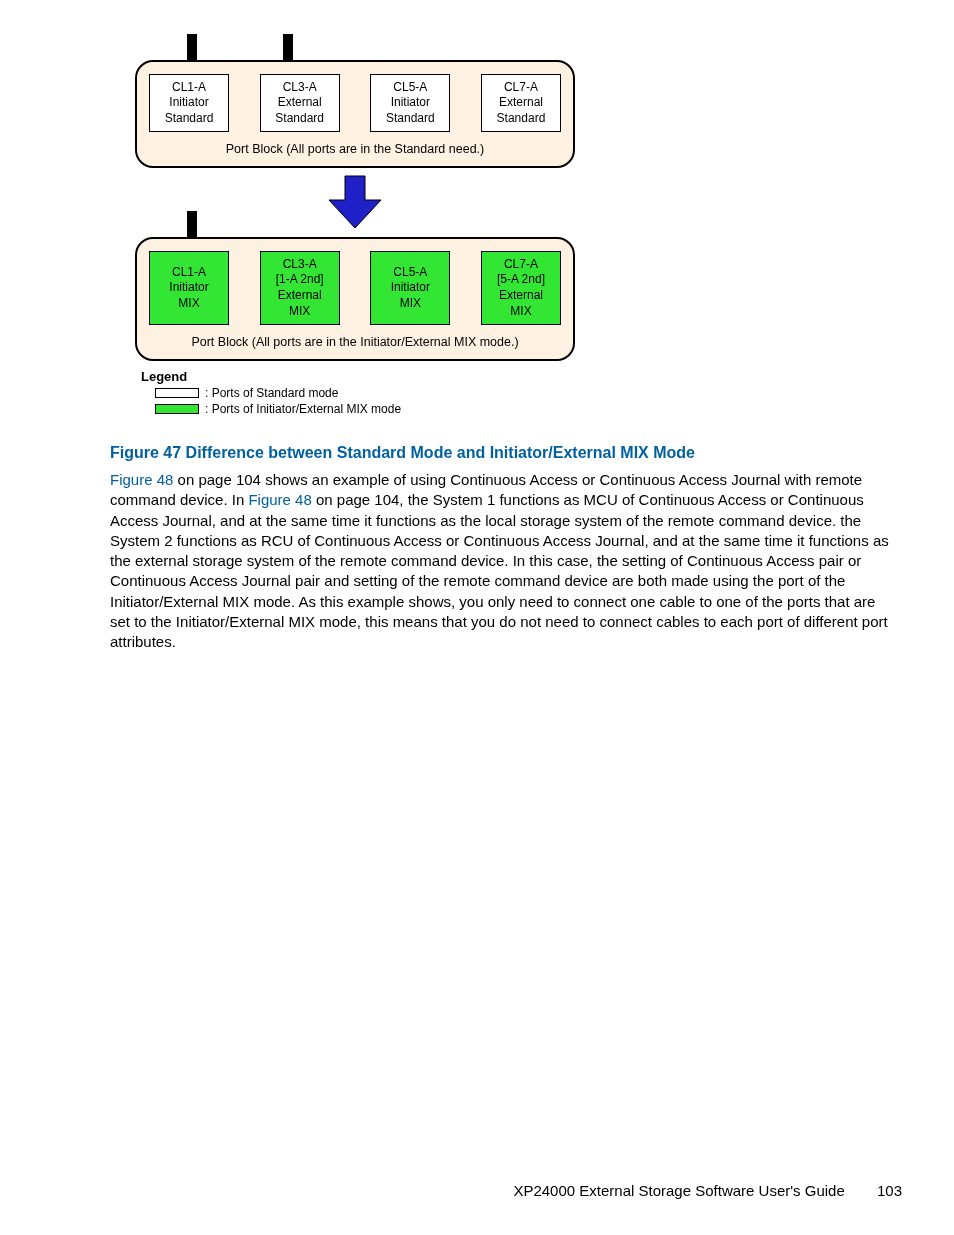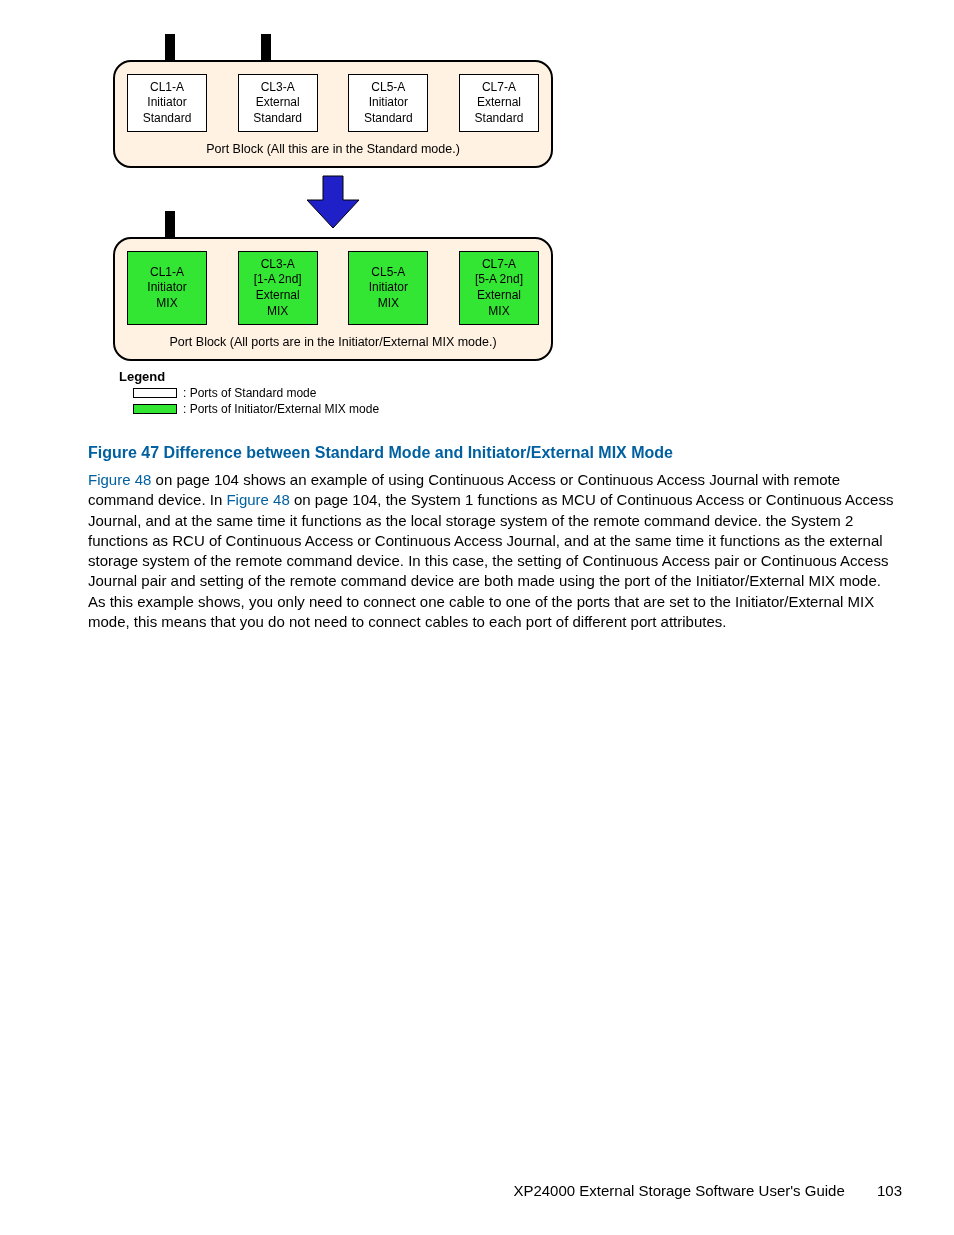--- a/index.html
+++ b/index.html
@@ -7,21 +7,21 @@
     padding: 0;
     font-family: Arial, Helvetica, sans-serif;
     background: #fff;
     width: 954px;
     height: 1235px;
     position: relative;
     font-size: 14px;
     color: #000;
   }
   .page {
-    padding: 60px 60px 60px 88px;
+    padding: 60px 60px 60px 110px;
     box-sizing: border-box;
     height: 100%;
     position: relative;
   }
   .diagram-area {
     position: relative;
     width: 440px;
     margin-left: 25px;
   }
   .block {
@@ -147,21 +147,21 @@
           <div>CL5-A</div>
           <div>Initiator</div>
           <div>Standard</div>
         </div>
         <div class="port-box">
           <div>CL7-A</div>
           <div>External</div>
           <div>Standard</div>
         </div>
       </div>
-      <div class="block-caption">Port Block (All this are in the Standard mode.)</div>
+      <div class="block-caption">Port Block (All ports are in the Standard need.)</div>
     </div>
 
     <div class="arrow-wrap">
       <svg class="arrow" width="64" height="56" viewBox="0 0 64 56">
         <polygon points="22,2 42,2 42,26 58,26 32,54 6,26 22,26" fill="#2020c8" stroke="#000" stroke-width="1"></polygon>
       </svg>
     </div>
 
     <div style="position:relative;height:0;">
       <div class="cable" style="left:52px; top:-26px; height:30px;"></div>

